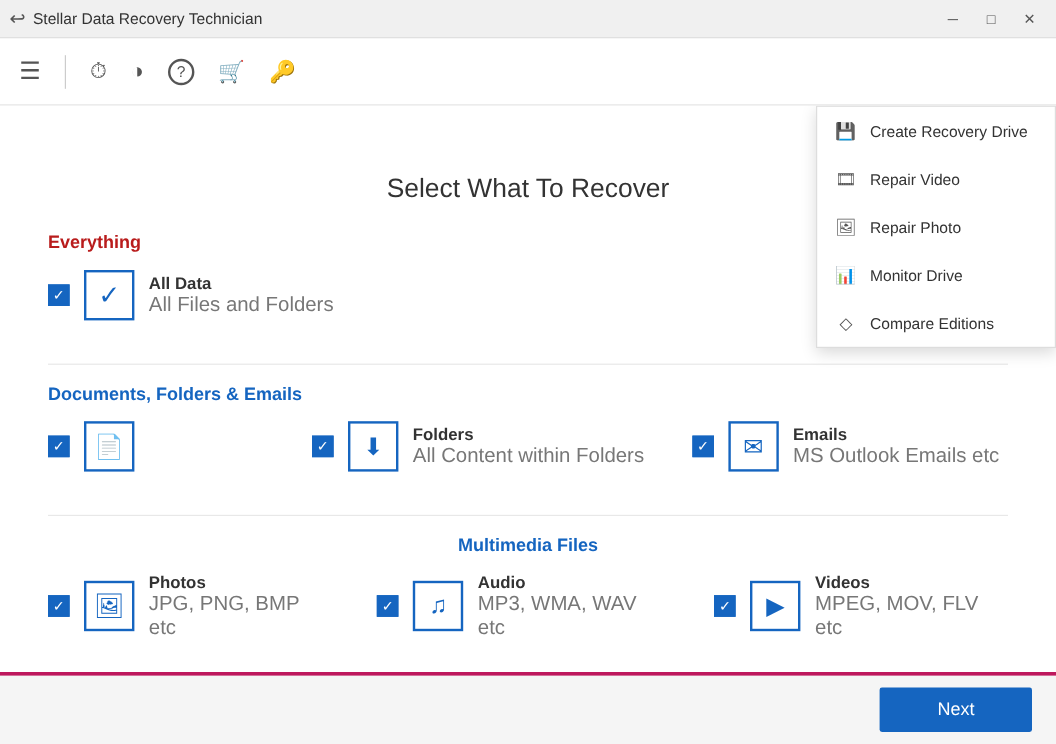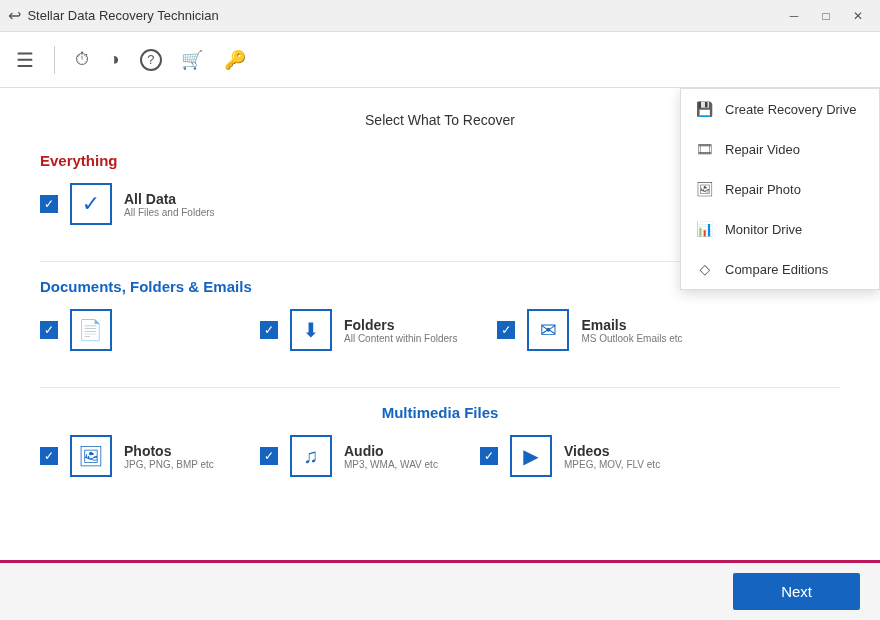--- a/index.html
+++ b/index.html
@@ -124,25 +124,26 @@
       flex: 1;
       background: #ffffff;
       display: flex;
       flex-direction: column;
       padding: 24px 40px;
       overflow: hidden;
       position: relative;
     }
 
     .page-title {
-      font-size: 14px;
+      font-size: 22px;
       font-weight: 400;
       color: #333;
       text-align: center;
       margin-bottom: 24px;
+      margin-top: 32px;
     }
 
     
     .section-title {
       font-size: 15px;
       font-weight: 600;
       margin-bottom: 14px;
     }
     .section-title.everything { color: #b91c1c; }
     .section-title.documents { color: #1565c0; }
@@ -188,21 +189,21 @@
       font-size: 20px;
       flex-shrink: 0;
     }
 
     .item-text .item-label {
       font-size: 14px;
       font-weight: 600;
       color: #333;
     }
     .item-text .item-sublabel {
-      font-size: 10px;
+      font-size: 17px;
       color: #777;
     }
 
     .section-divider {
       border: none;
       border-top: 1px solid #e8e8e8;
       margin: 16px 0;
     }
 
     

